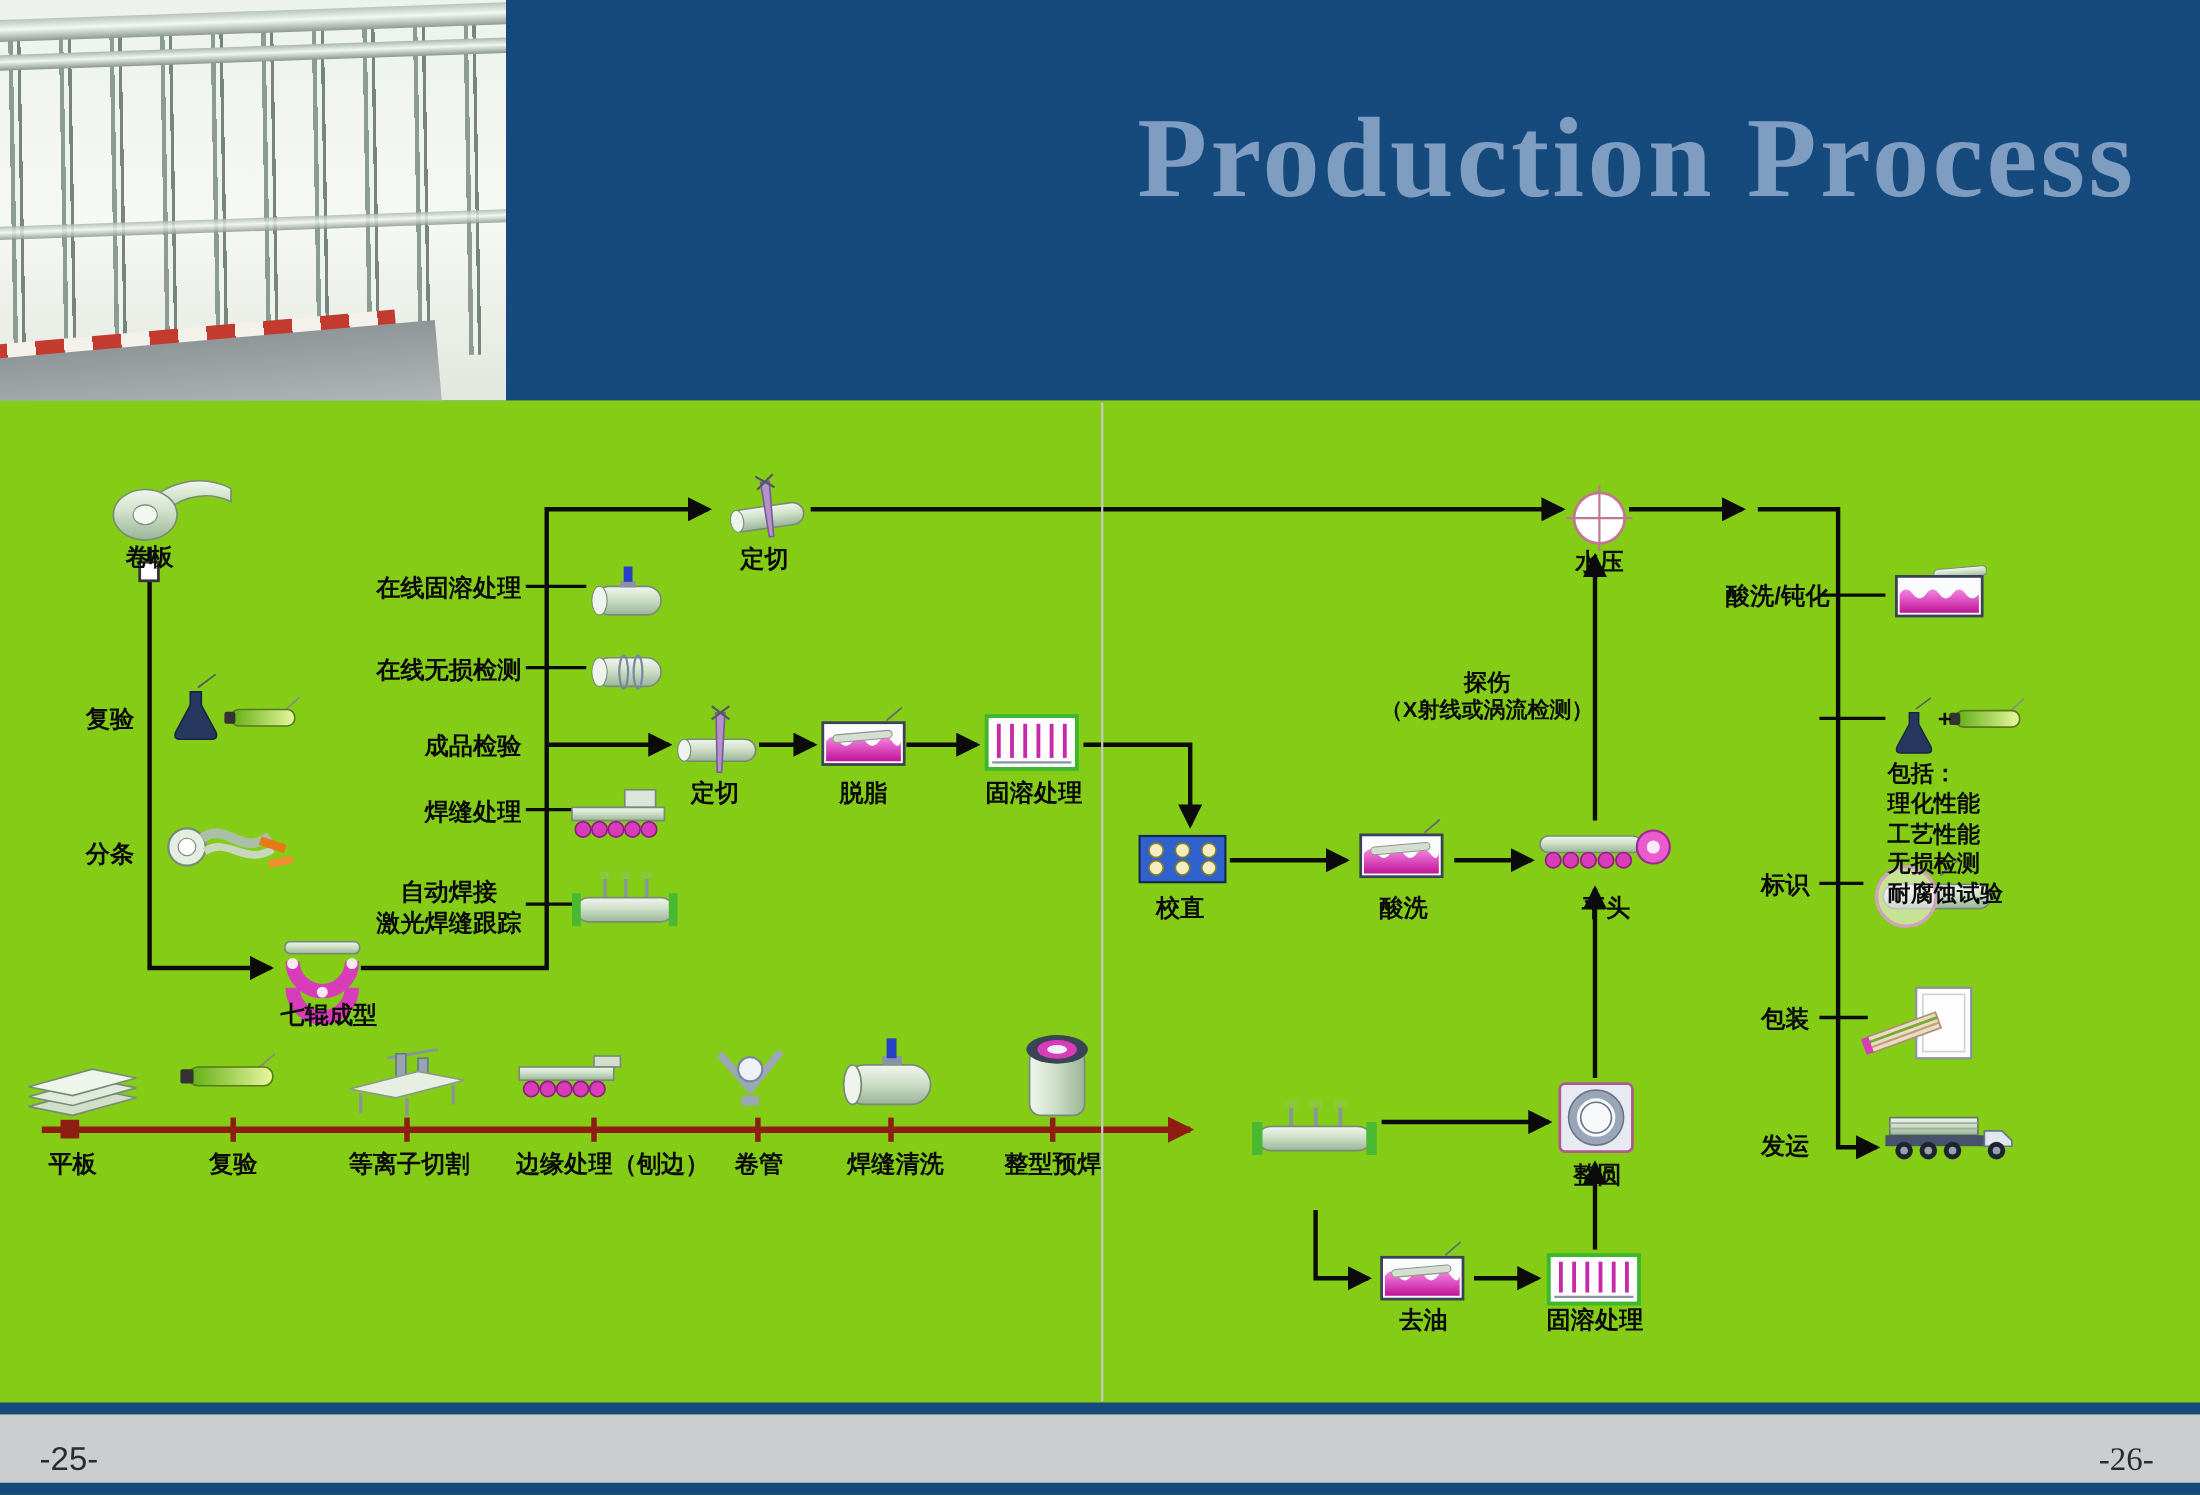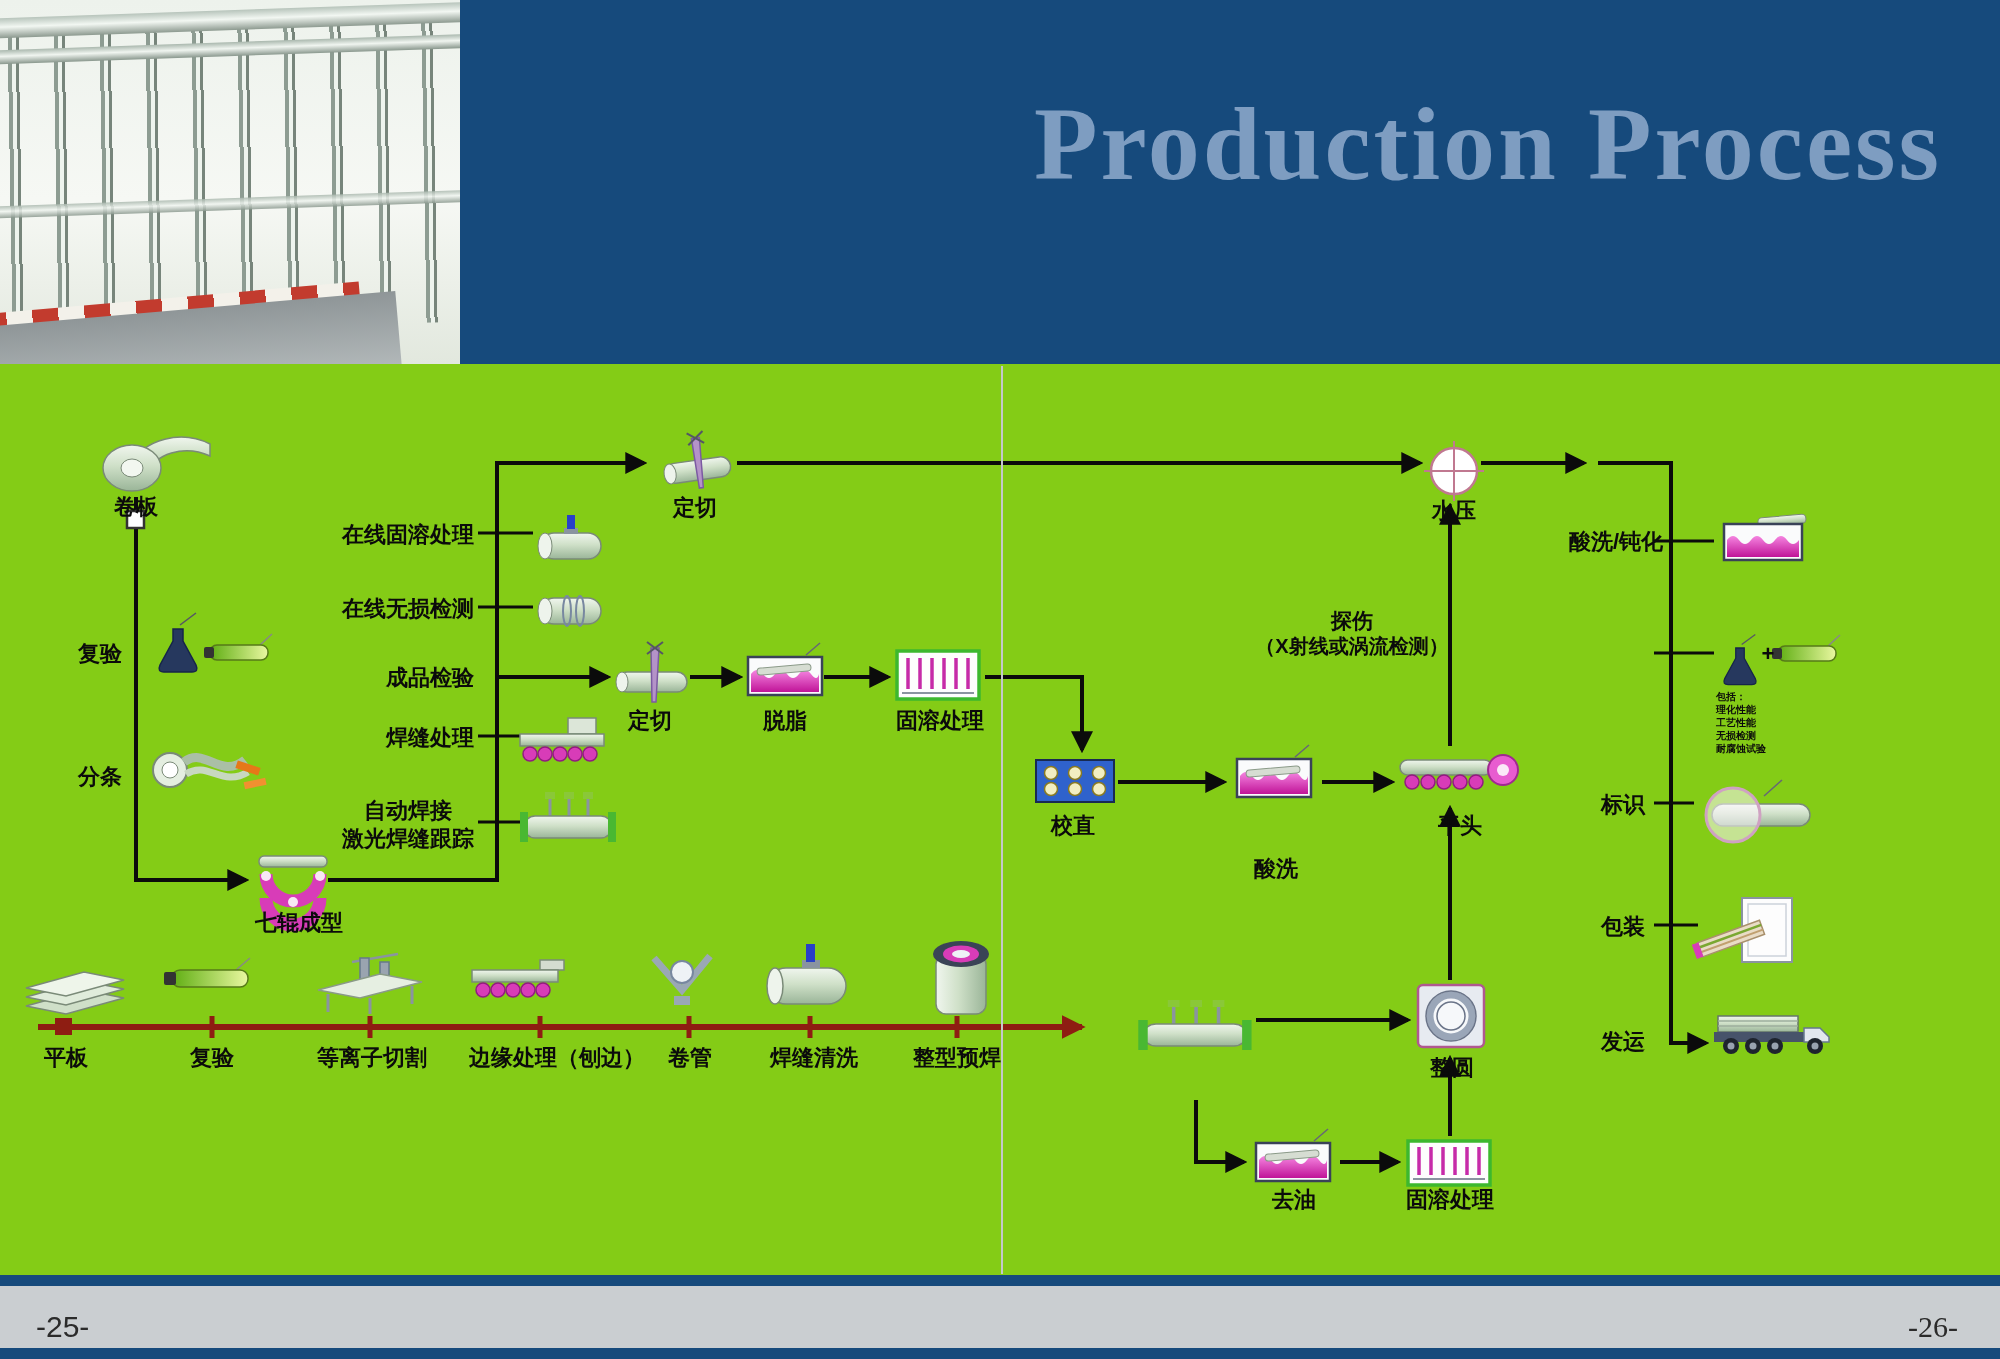--- a/index.html
+++ b/index.html
@@ -27,21 +27,21 @@
   .ph-curb{position:absolute;left:-20px;top:298px;width:380px;height:16px;transform:rotate(-5deg);
       background:repeating-linear-gradient(90deg,#c23b2e 0 26px,#f3f1ea 26px 52px);}
   .ph-road{position:absolute;left:-40px;top:310px;width:440px;height:90px;transform:rotate(-5deg);
       background:linear-gradient(180deg,#8f9698,#b9bfc0);}
   
   .flow{position:absolute;left:0;top:0;width:2000px;height:1359px;}
   .divider{position:absolute;left:1001px;top:366px;width:2px;height:908px;background:#c4c8cb;}
   .lbl{position:absolute;font-weight:bold;font-size:22px;color:#0b0b0b;white-space:nowrap;line-height:1.25;}
   .c{transform:translateX(-50%);}
   .blk{text-align:center;}
-  .inc{font-size:10px;line-height:1.3;white-space:nowrap;}
+  .inc{font-size:21px;line-height:1.3;white-space:nowrap;}
   .sm1{font-size:21px;}
   .sm{font-size:20px;}
   
   .bar1{position:absolute;left:0;top:1275px;width:2000px;height:11px;background:#164a7c;}
   .footerband{position:absolute;left:0;top:1286px;width:2000px;height:62px;background:#caced1;}
   .bar2{position:absolute;left:0;top:1348px;width:2000px;height:11px;background:#164a7c;}
   .pn{position:absolute;top:1310px;font-size:30px;color:#2b2b2b;font-weight:normal;}
   .pl{left:36px;}  .pr{right:42px;font-family:Liberation Serif, serif;}
 </style>
 </head>
@@ -442,21 +442,21 @@
     <div>激光焊缝跟踪</div>
   </div>
 
   <div class="lbl c" style="left:695px;top:494px">定切</div>
   <div class="lbl c" style="left:1454px;top:497px">水压</div>
 
   <div class="lbl c" style="left:650px;top:707px">定切</div>
   <div class="lbl c" style="left:785px;top:707px">脱脂</div>
   <div class="lbl c" style="left:940px;top:707px">固溶处理</div>
   <div class="lbl c" style="left:1073px;top:812px">校直</div>
-  <div class="lbl c" style="left:1276px;top:855px">酸洗</div>
+  <div class="lbl c" style="left:1276px;top:812px">酸洗</div>
   <div class="lbl c" style="left:1460px;top:812px">平头</div>
   <div class="lbl c blk" style="left:1352px;top:608px">
     <div class="sm1">探伤</div>
     <div class="sm">（X射线或涡流检测）</div>
   </div>
 
   <div class="lbl c" style="left:1616px;top:528px">酸洗/钝化</div>
   <div class="lbl c" style="left:1768px;top:640px">+</div>
   <div class="lbl inc" style="left:1716px;top:690px">
     <div>包括：</div>

